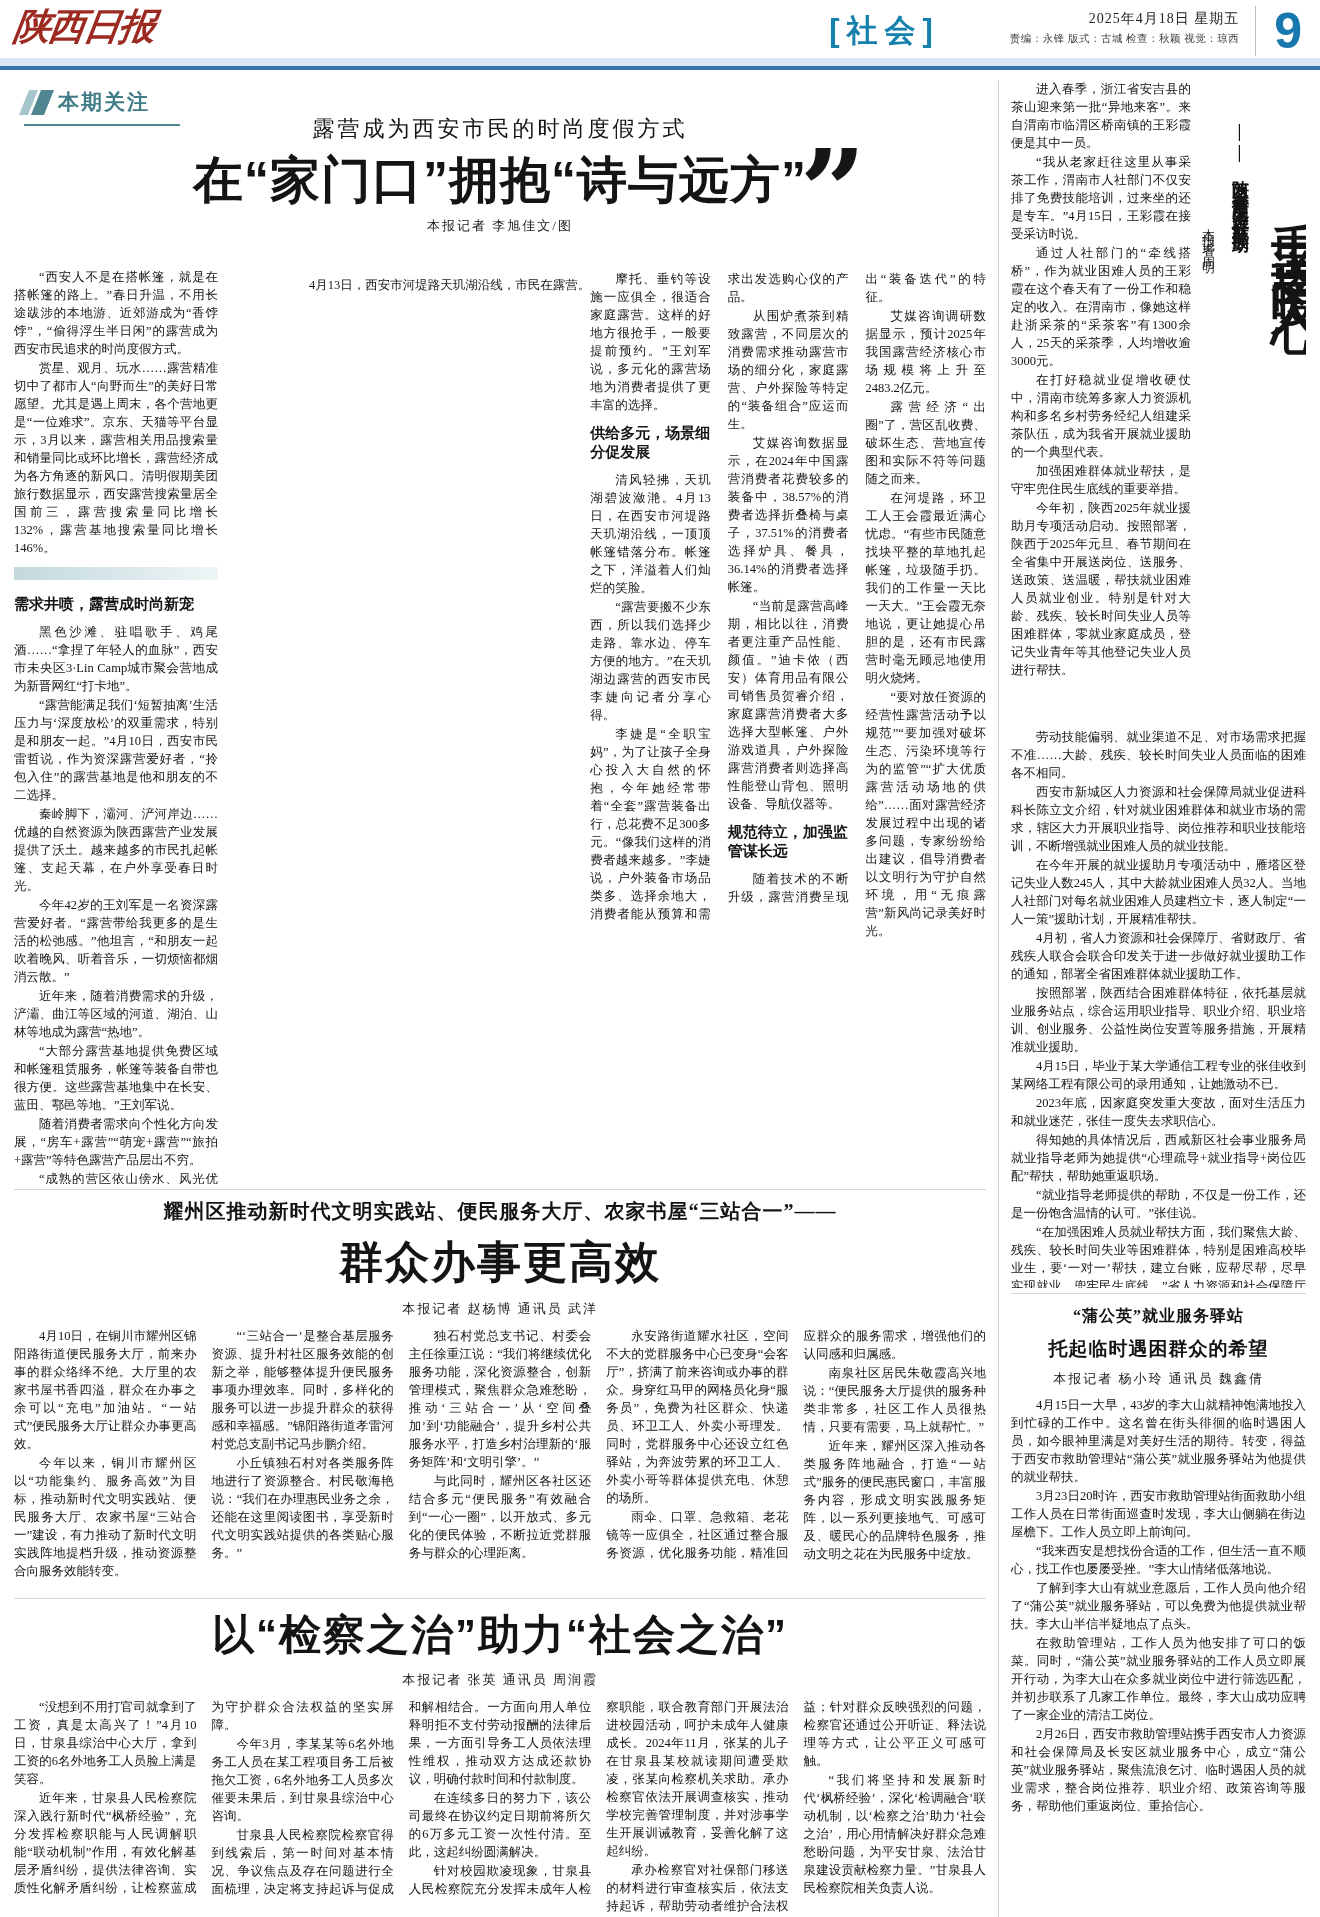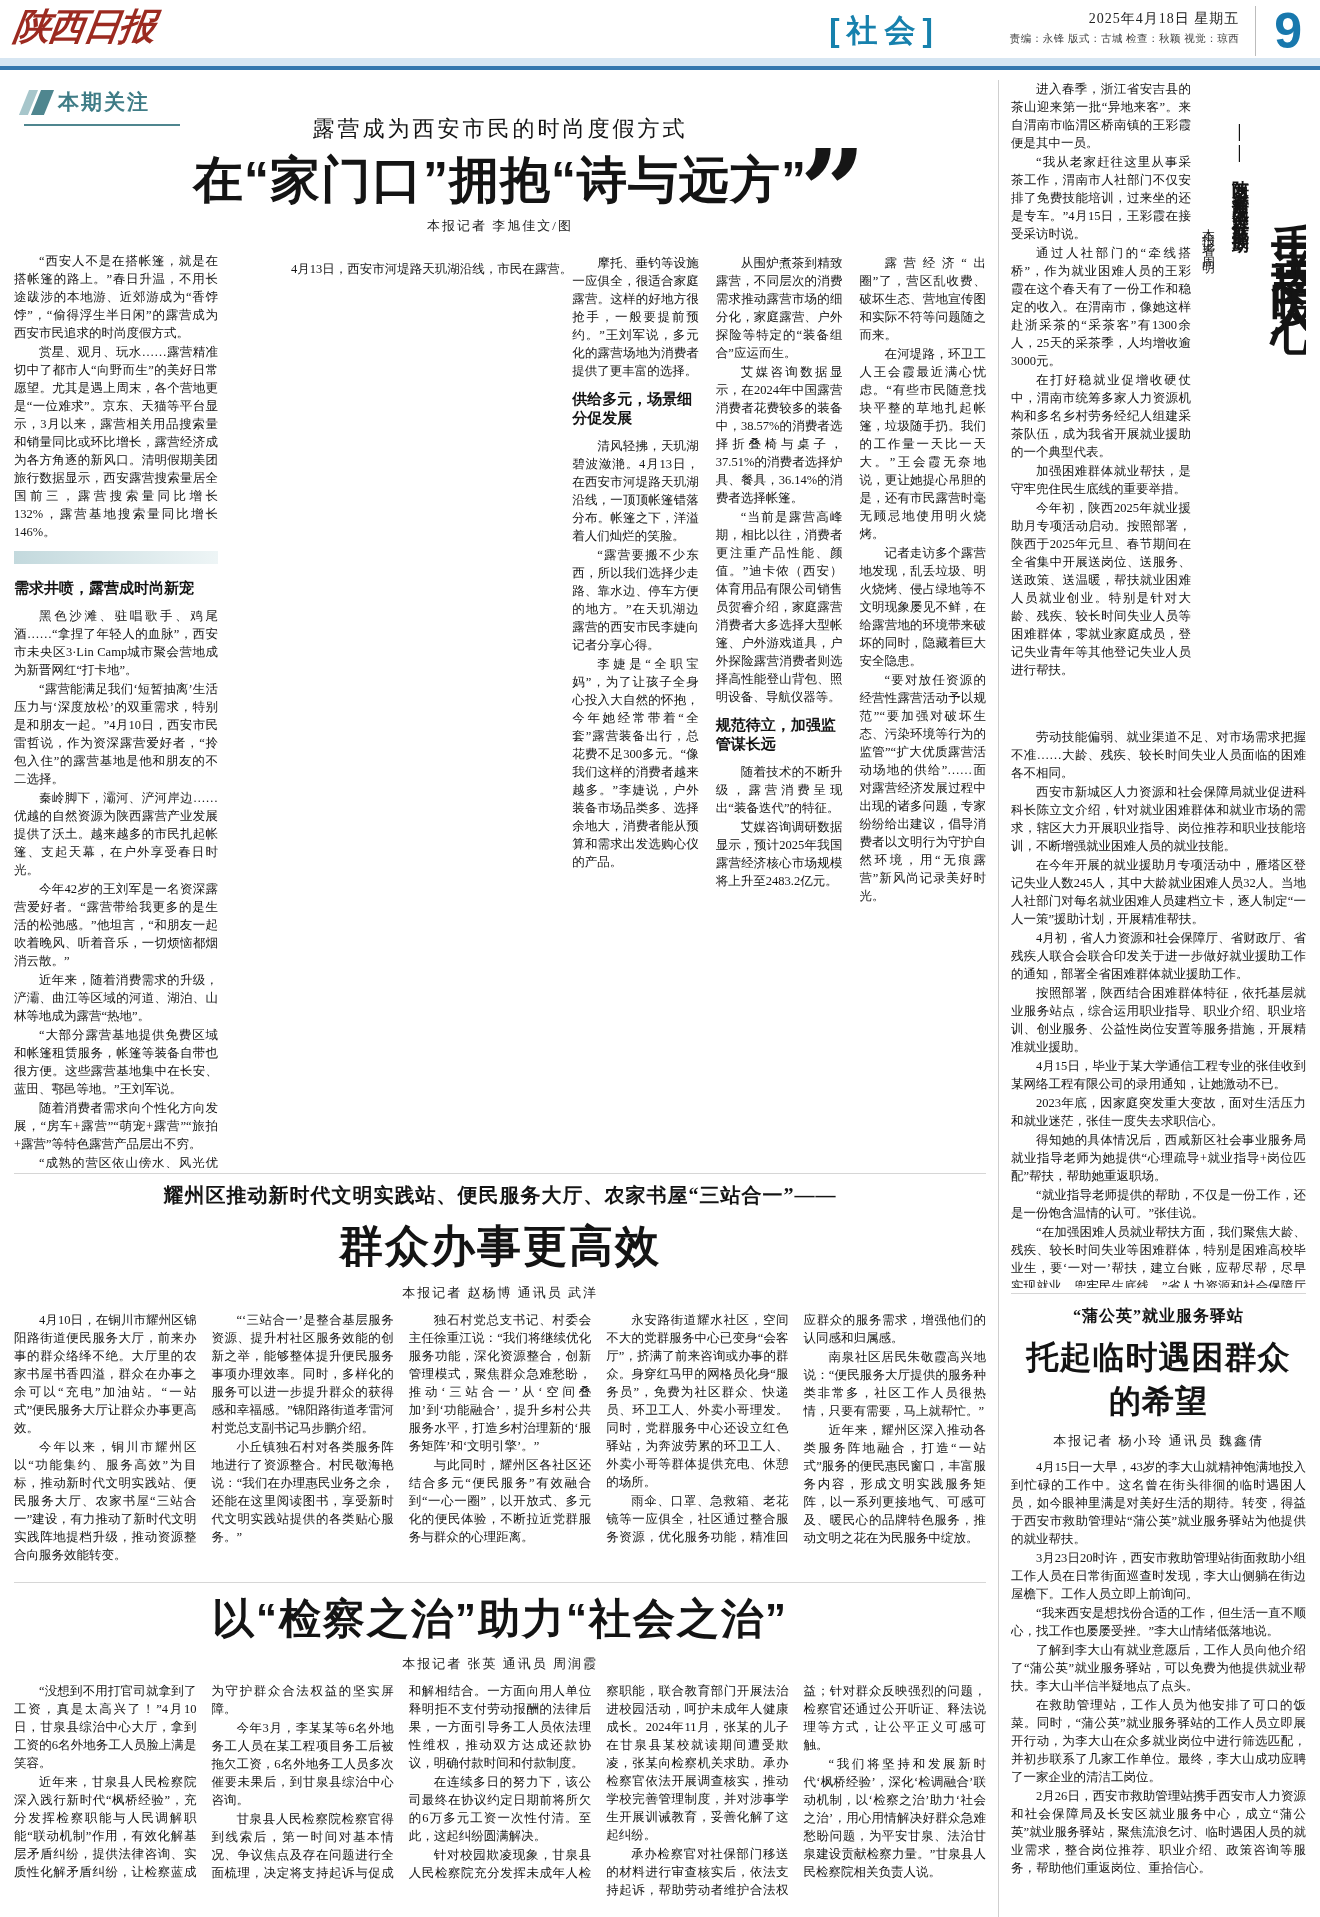--- a/index.html
+++ b/index.html
@@ -51,21 +51,21 @@
   .fb-text { font-family:"Liberation Sans",sans-serif; font-weight:bold; font-size:21px; color:#3f7c86; letter-spacing:2px; }
   .camp-kicker { font-size:22px; padding-top:34px; letter-spacing:3px; font-weight:500; }
   .camp-headline {
     font-family:"Liberation Sans",sans-serif; font-weight:900; font-size:50px;
     letter-spacing:1px; margin:10px 0 10px 0; line-height:1.05;
   }
   .big-quote {
     position:absolute; right:120px; top:76px; font-size:115px; line-height:0.6;
     color:#161616; font-family:"DejaVu Serif",serif; font-weight:bold;
   }
-  .camp-body { display:flex; gap:13px; height:916px; overflow:hidden; margin-top:4px; }
+  .camp-body { display:flex; gap:31px; height:916px; overflow:hidden; margin-top:20px; }
   .intro-col { width:204px; flex:none; overflow:hidden; }
   .intro-col .subhead::before {
     content:""; display:block; height:13px; margin:8px 0 15px 0;
     background:linear-gradient(90deg,#c3d9dd,#eef5f6);
   }
   .camp-main { flex:1; min-width:0; display:flex; flex-direction:row; }
   .photo-caption { font-size:12.5px; padding:9px 0 5px 60px; }
   .camp-cols { flex:1; column-count:3; column-gap:17px; overflow:hidden; margin-top:2px; }
   
   .photo { position:relative; height:394px; overflow:hidden; background:#b9b28c; flex:none; }
@@ -105,21 +105,21 @@
   
   .job-top { display:flex; gap:8px; height:640px; overflow:hidden; }
   .job-narrow { width:180px; flex:none; overflow:hidden; }
   .job-vert { flex:1; display:flex; justify-content:flex-end; gap:12px; padding-top:18px; }
   .v-byline { writing-mode:vertical-rl; font-size:13px; letter-spacing:5px; margin-top:120px; color:#1b1b1b; }
   .v-kicker { writing-mode:vertical-rl; font-size:17px; font-weight:600; letter-spacing:4px; margin-top:26px; }
   .v-headline { writing-mode:vertical-rl; font-family:"Liberation Sans",sans-serif; font-weight:900; font-size:47px; letter-spacing:14px; margin-top:86px; }
   .job-wide { margin-top:8px; height:560px; overflow:hidden; }
   
   .pgy-kicker { font-size:16px; font-weight:bold; text-align:center; margin-top:12px; letter-spacing:1px; }
-  .pgy-headline { font-family:Liberation Serif, serif; font-weight:900; font-size:32px; text-align:center; letter-spacing:1px; margin:9px 0 8px 0; }
+  .pgy-headline { font-family:Liberation Serif, serif; font-weight:900; font-size:19px; text-align:center; letter-spacing:1px; margin:9px 0 8px 0; }
   .pgy-body { margin-top:8px; overflow:hidden; }
 </style>
 </head>
 <body>
 
 <div class="page">
 
   <header class="masthead">
     <div class="logo">陕西日报</div>
     <div class="mh-spacer"></div>
@@ -199,21 +199,20 @@
                 <p class="para">“露营要搬不少东西，所以我们选择少走路、靠水边、停车方便的地方。”在天玑湖边露营的西安市民李婕向记者分享心得。</p>
                 <p class="para">李婕是“全职宝妈”，为了让孩子全身心投入大自然的怀抱，今年她经常带着“全套”露营装备出行，总花费不足300多元。“像我们这样的消费者越来越多。”李婕说，户外装备市场品类多、选择余地大，消费者能从预算和需求出发选购心仪的产品。</p>
                 <p class="para">从围炉煮茶到精致露营，不同层次的消费需求推动露营市场的细分化，家庭露营、户外探险等特定的“装备组合”应运而生。</p>
                 <p class="para">艾媒咨询数据显示，在2024年中国露营消费者花费较多的装备中，38.57%的消费者选择折叠椅与桌子，37.51%的消费者选择炉具、餐具，36.14%的消费者选择帐篷。</p>
                 <p class="para">“当前是露营高峰期，相比以往，消费者更注重产品性能、颜值。”迪卡侬（西安）体育用品有限公司销售员贺睿介绍，家庭露营消费者大多选择大型帐篷、户外游戏道具，户外探险露营消费者则选择高性能登山背包、照明设备、导航仪器等。</p>
                 <h3 class="subhead">规范待立，加强监管谋长远</h3>
                 <p class="para">随着技术的不断升级，露营消费呈现出“装备迭代”的特征。</p>
                 <p class="para">艾媒咨询调研数据显示，预计2025年我国露营经济核心市场规模将上升至2483.2亿元。</p>
                 <p class="para">露营经济“出圈”了，营区乱收费、破坏生态、营地宣传图和实际不符等问题随之而来。</p>
                 <p class="para">在河堤路，环卫工人王会霞最近满心忧虑。“有些市民随意找块平整的草地扎起帐篷，垃圾随手扔。我们的工作量一天比一天大。”王会霞无奈地说，更让她提心吊胆的是，还有市民露营时毫无顾忌地使用明火烧烤。</p>
-                <p class="para">记者走访多个露营地发现，乱丢垃圾、明火烧烤、侵占绿地等不文明现象屡见不鲜，在给露营地的环境带来破坏的同时，隐藏着巨大安全隐患。</p>
                 <p class="para">“要对放任资源的经营性露营活动予以规范”“要加强对破坏生态、污染环境等行为的监管”“扩大优质露营活动场地的供给”……面对露营经济发展过程中出现的诸多问题，专家纷纷给出建议，倡导消费者以文明行为守护自然环境，用“无痕露营”新风尚记录美好时光。</p>
               </div>
           </div>
         </div>
       </article>
 
       <div class="hr"></div>
 
       <article class="mid-article">
         <div class="mid-kicker">耀州区推动新时代文明实践站、便民服务大厅、农家书屋“三站合一”——</div>

